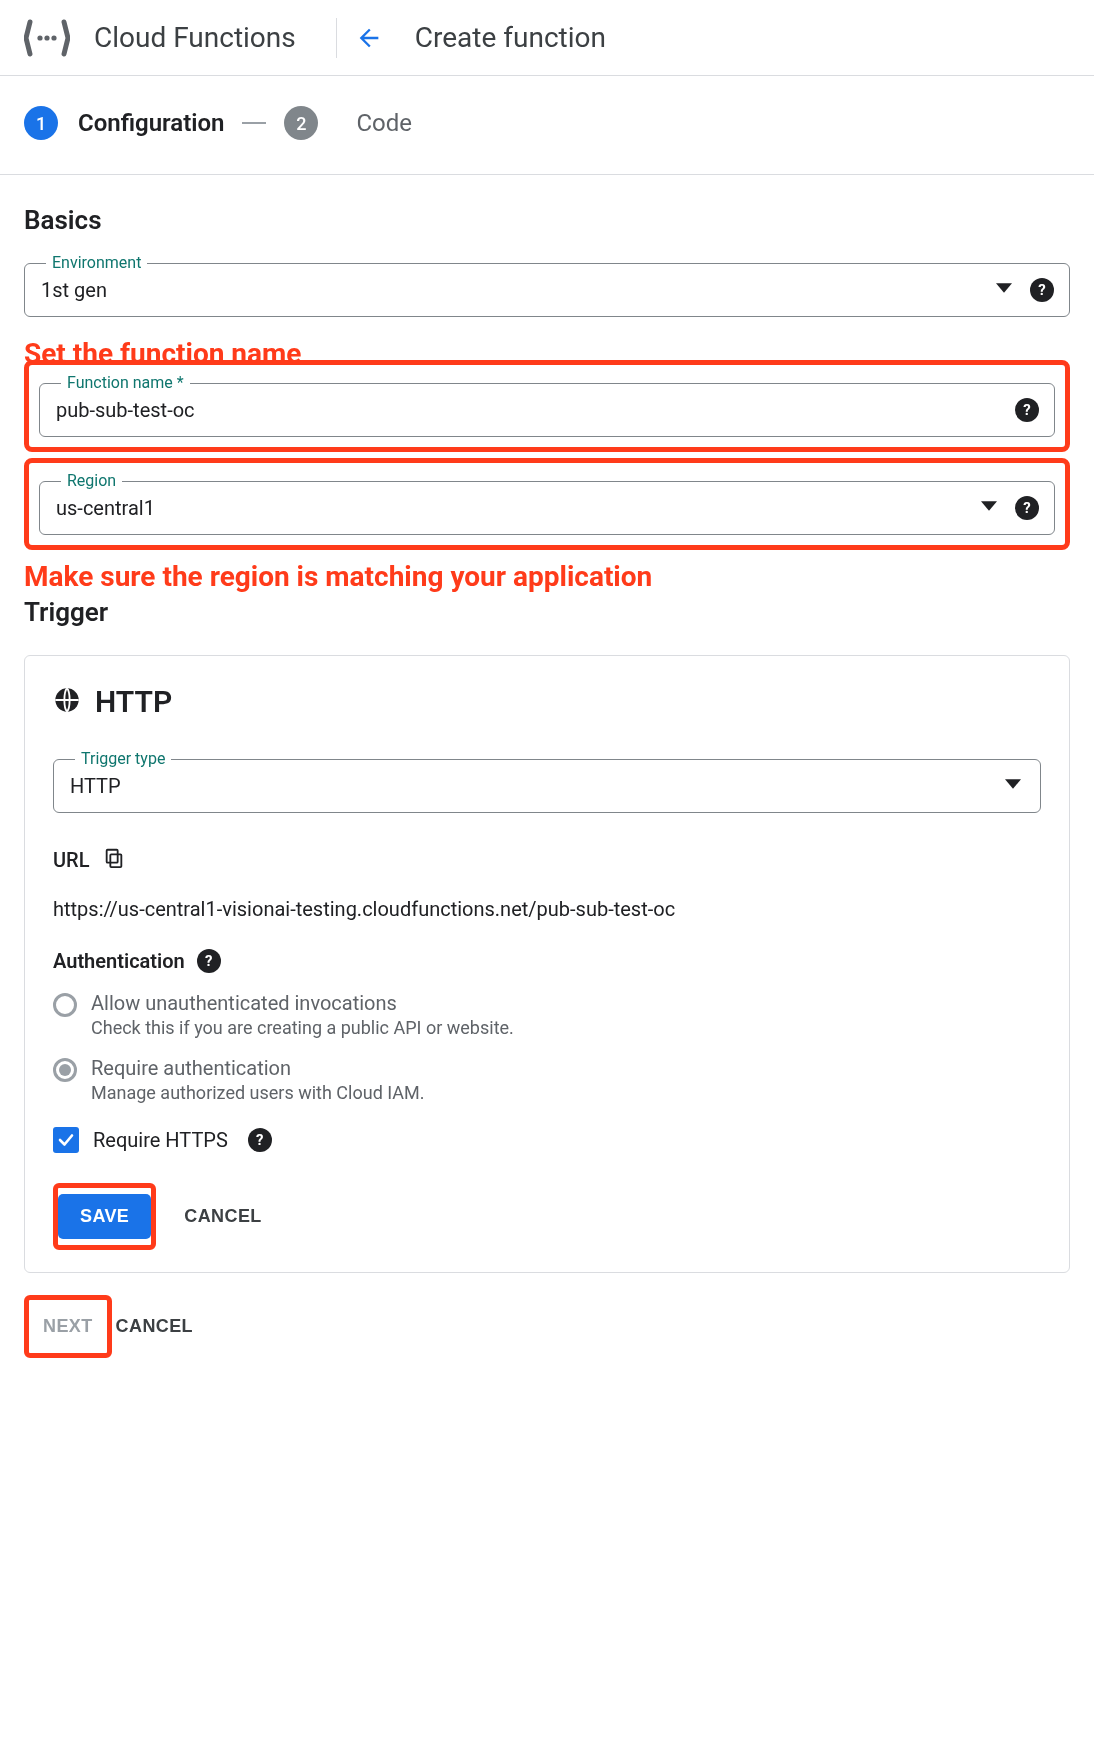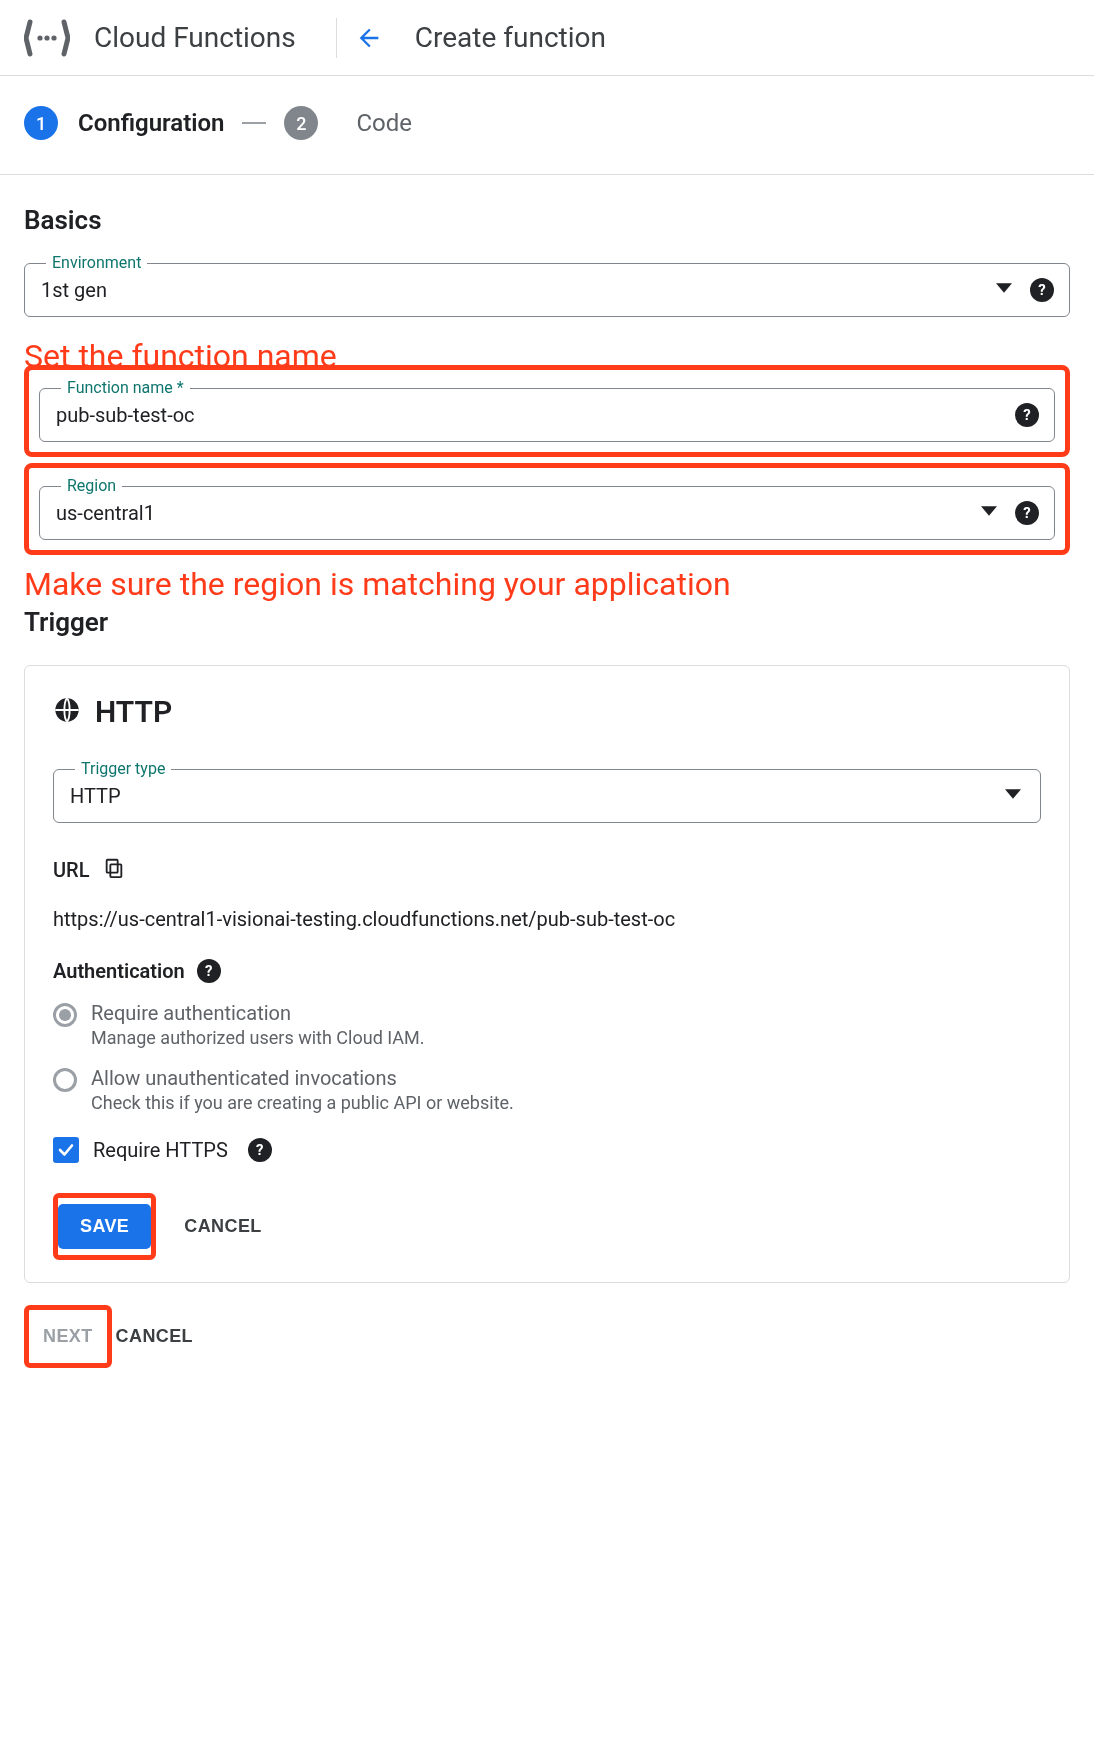--- a/index.html
+++ b/index.html
@@ -120,22 +120,22 @@
     width: 24px; height: 24px;
     border-radius: 50%;
     background: #202124;
     color: #fff;
     display: flex; align-items: center; justify-content: center;
     font-size: 15px; font-weight: 700;
   }
 
   .annot {
     color: #ff3b1a;
-    font-size: 32px;
-    font-weight: 400;
+    font-size: 28px;
+    font-weight: 700;
   }
   .annot-top { margin: 20px 0 -10px 0; position: relative; z-index: 5; }
   .annot-bottom { margin: 10px 0 4px 0; }
   .red-box {
     border: 5px solid #ff3b1a;
     border-radius: 8px;
     padding: 18px 10px 10px;
     margin-bottom: 6px;
   }
 
@@ -308,37 +308,37 @@
       </span>
     </div>
     <div class="url-value">https://us-central1-visionai-testing.cloudfunctions.net/pub-sub-test-oc</div>
 
     <div class="auth-head">
       <span class="auth-title">Authentication</span>
       <span class="help-badge" style="position:static; transform:none;">?</span>
     </div>
 
     <div class="radio-row">
+      <div class="radio"></div>
+      <div class="radio-texts">
+        <div class="rt1">Allow unauthenticated invocations</div>
+        <div class="rt2">Check this if you are creating a public API or website.</div>
+      </div>
+    </div>
+
+    <div class="radio-row">
       <div class="radio selected">
           <div class="radio-dot"></div>
         </div>
       <div class="radio-texts">
         <div class="rt1">Require authentication</div>
         <div class="rt2">Manage authorized users with Cloud IAM.</div>
       </div>
     </div>
 
-    <div class="radio-row">
-      <div class="radio"></div>
-      <div class="radio-texts">
-        <div class="rt1">Allow unauthenticated invocations</div>
-        <div class="rt2">Check this if you are creating a public API or website.</div>
-      </div>
-    </div>
-
     <div class="check-row">
       <div class="checkbox">
         <svg width="18" height="18" viewBox="0 0 24 24">
             <path d="M4 12 L10 18 L20 6" stroke="#fff" stroke-width="3.5" fill="none" stroke-linecap="round" stroke-linejoin="round"></path>
           </svg>
       </div>
       <span class="check-label">Require HTTPS</span>
       <span class="help-badge" style="position:static; transform:none; margin-left:6px;">?</span>
     </div>
 

